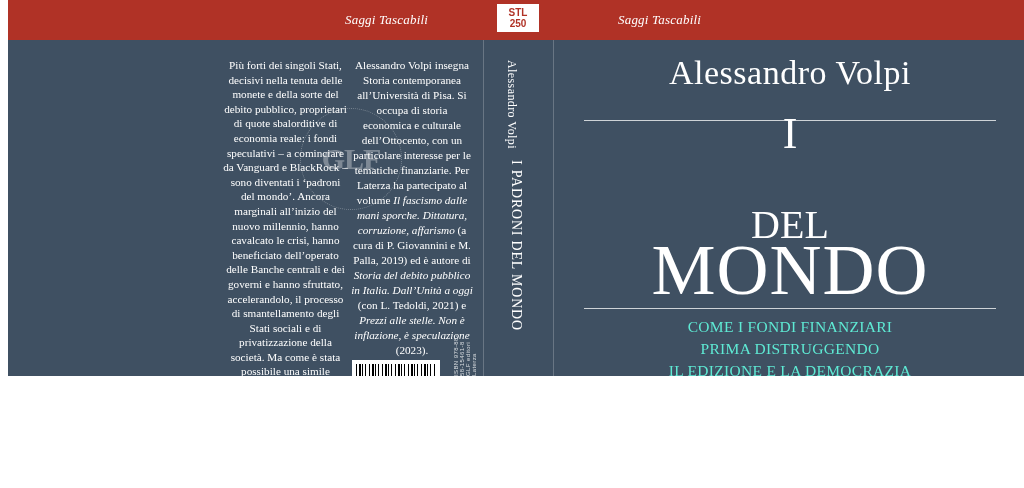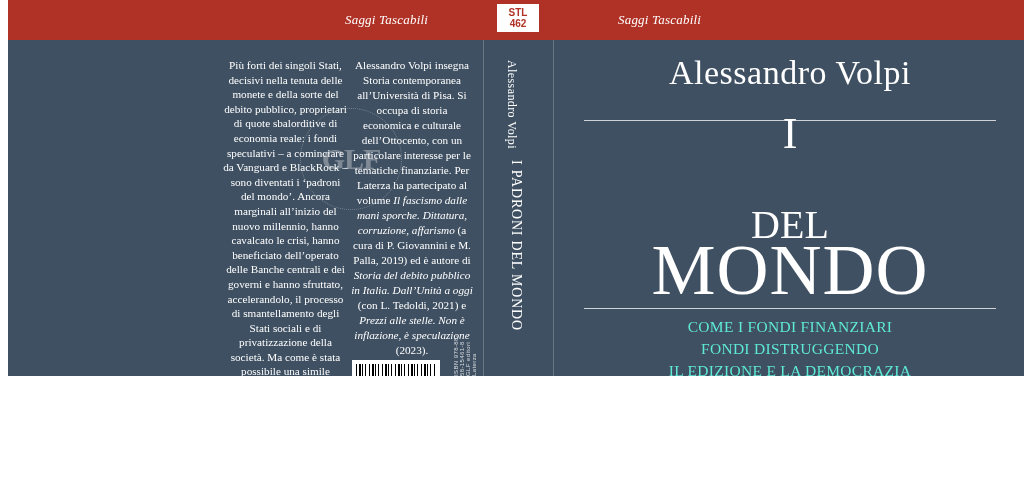--- a/index.html
+++ b/index.html
@@ -315,21 +315,21 @@
 </head>
 <body>
 
 <div id="cover">
 
   <div class="top-band"></div>
   <div class="band-label left">Saggi Tascabili</div>
   <div class="band-label right">Saggi Tascabili</div>
   <div class="stl-box">
     <div>STL</div>
-    <div>462</div>
+    <div>250</div>
   </div>
 
   <div class="spine-line l"></div>
   <div class="spine-line r"></div>
 
   <div class="watermark">GLF</div>
 
   <div class="back-col-1">Più forti dei singoli Stati, decisivi nella tenuta delle monete e della sorte del debito pubblico, proprietari di quote sbalorditive di economia reale: i fondi speculativi – a cominciare da Vanguard e BlackRock – sono diventati i ‘padroni del mondo’. Ancora marginali all’inizio del nuovo millennio, hanno cavalcato le crisi, hanno beneficiato dell’operato delle Banche centrali e dei governi e hanno sfruttato, accelerandolo, il processo di smantellamento degli Stati sociali e di privatizzazione della società. Ma come è stata possibile una simile concentrazione del capitalismo che ha cancellato l’idea stessa di mercato? Questo libro prova a spiegarlo, tracciando un quadro chiaro dei numeri di tale sbalorditivo monopolio e ricostruendo, al contempo, le storie dei protagonisti di una simile incredibile scalata al potere.</div>
 
   <div class="back-col-2">
@@ -366,21 +366,21 @@
 
   <div class="front-author">Alessandro Volpi</div>
   <div class="rule r1"></div>
   <div class="front-title t-i">I</div>
   <div class="front-title t-del">DEL</div>
   <div class="front-title t-mon">MONDO</div>
   <div class="rule r2"></div>
 
   <div class="front-sub">
     <div>COME I FONDI FINANZIARI</div>
-    <div>FONDI DISTRUGGENDO</div>
+    <div>PRIMA DISTRUGGENDO</div>
     <div>IL EDIZIONE E LA DEMOCRAZIA</div>
   </div>
 
   <div class="front-pub">editori</div>
   <div class="pub-logo">GLF</div>
   <div class="pub-name">laterza</div>
 
 </div>
 
 </body></html>

